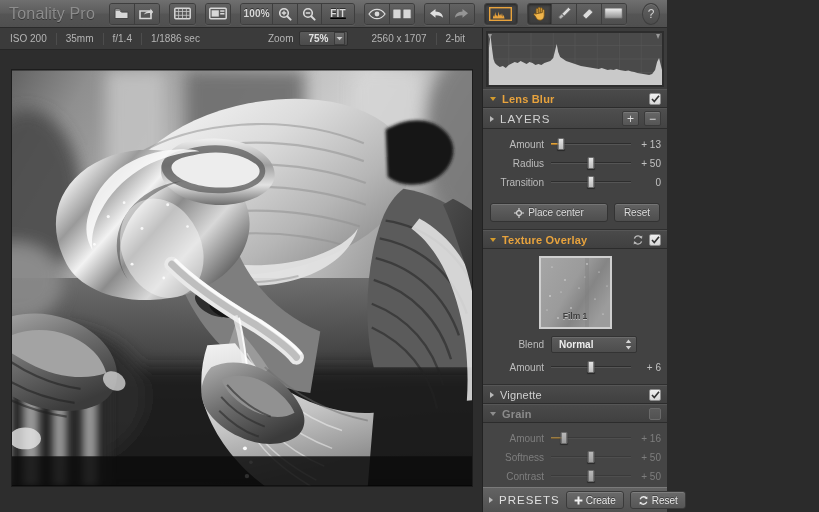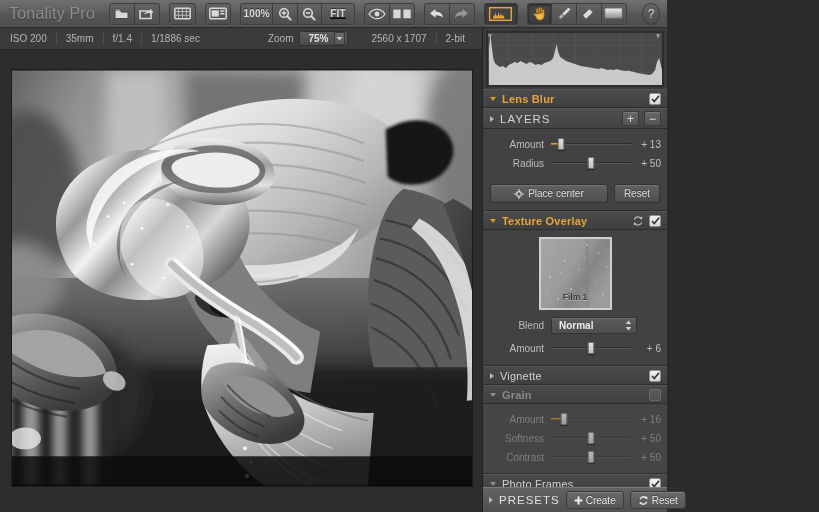--- a/index.html
+++ b/index.html
@@ -775,20 +775,28 @@
               <span class="sl-val">+ 13</span>
             </div>
             <div class="slider-row">
               <span class="sl-label">Radius</span>
               <span class="sl-track-wrap">
                 <span class="sl-track"></span>
                 <span class="sl-handle" style="left:50%"></span>
               </span>
               <span class="sl-val">+ 50</span>
             </div>
+            <div class="slider-row">
+              <span class="sl-label">Transition</span>
+              <span class="sl-track-wrap">
+                <span class="sl-track"></span>
+                <span class="sl-handle" style="left:50%"></span>
+              </span>
+              <span class="sl-val">0</span>
+            </div>
           </div>
           <div class="btn-row">
             <div class="btn grow">
               <span>
                 <svg width="10" height="10" viewBox="0 0 10 10">
                   <circle cx="5" cy="5" r="2.4" fill="none" stroke="#dcdcdc" stroke-width="1.1"></circle>
                   <path d="M5 0v2.2M5 7.8V10M0 5h2.2M7.8 5H10" stroke="#dcdcdc" stroke-width="1.1"></path>
                 </svg>
               </span>
               <span>Place center</span>

